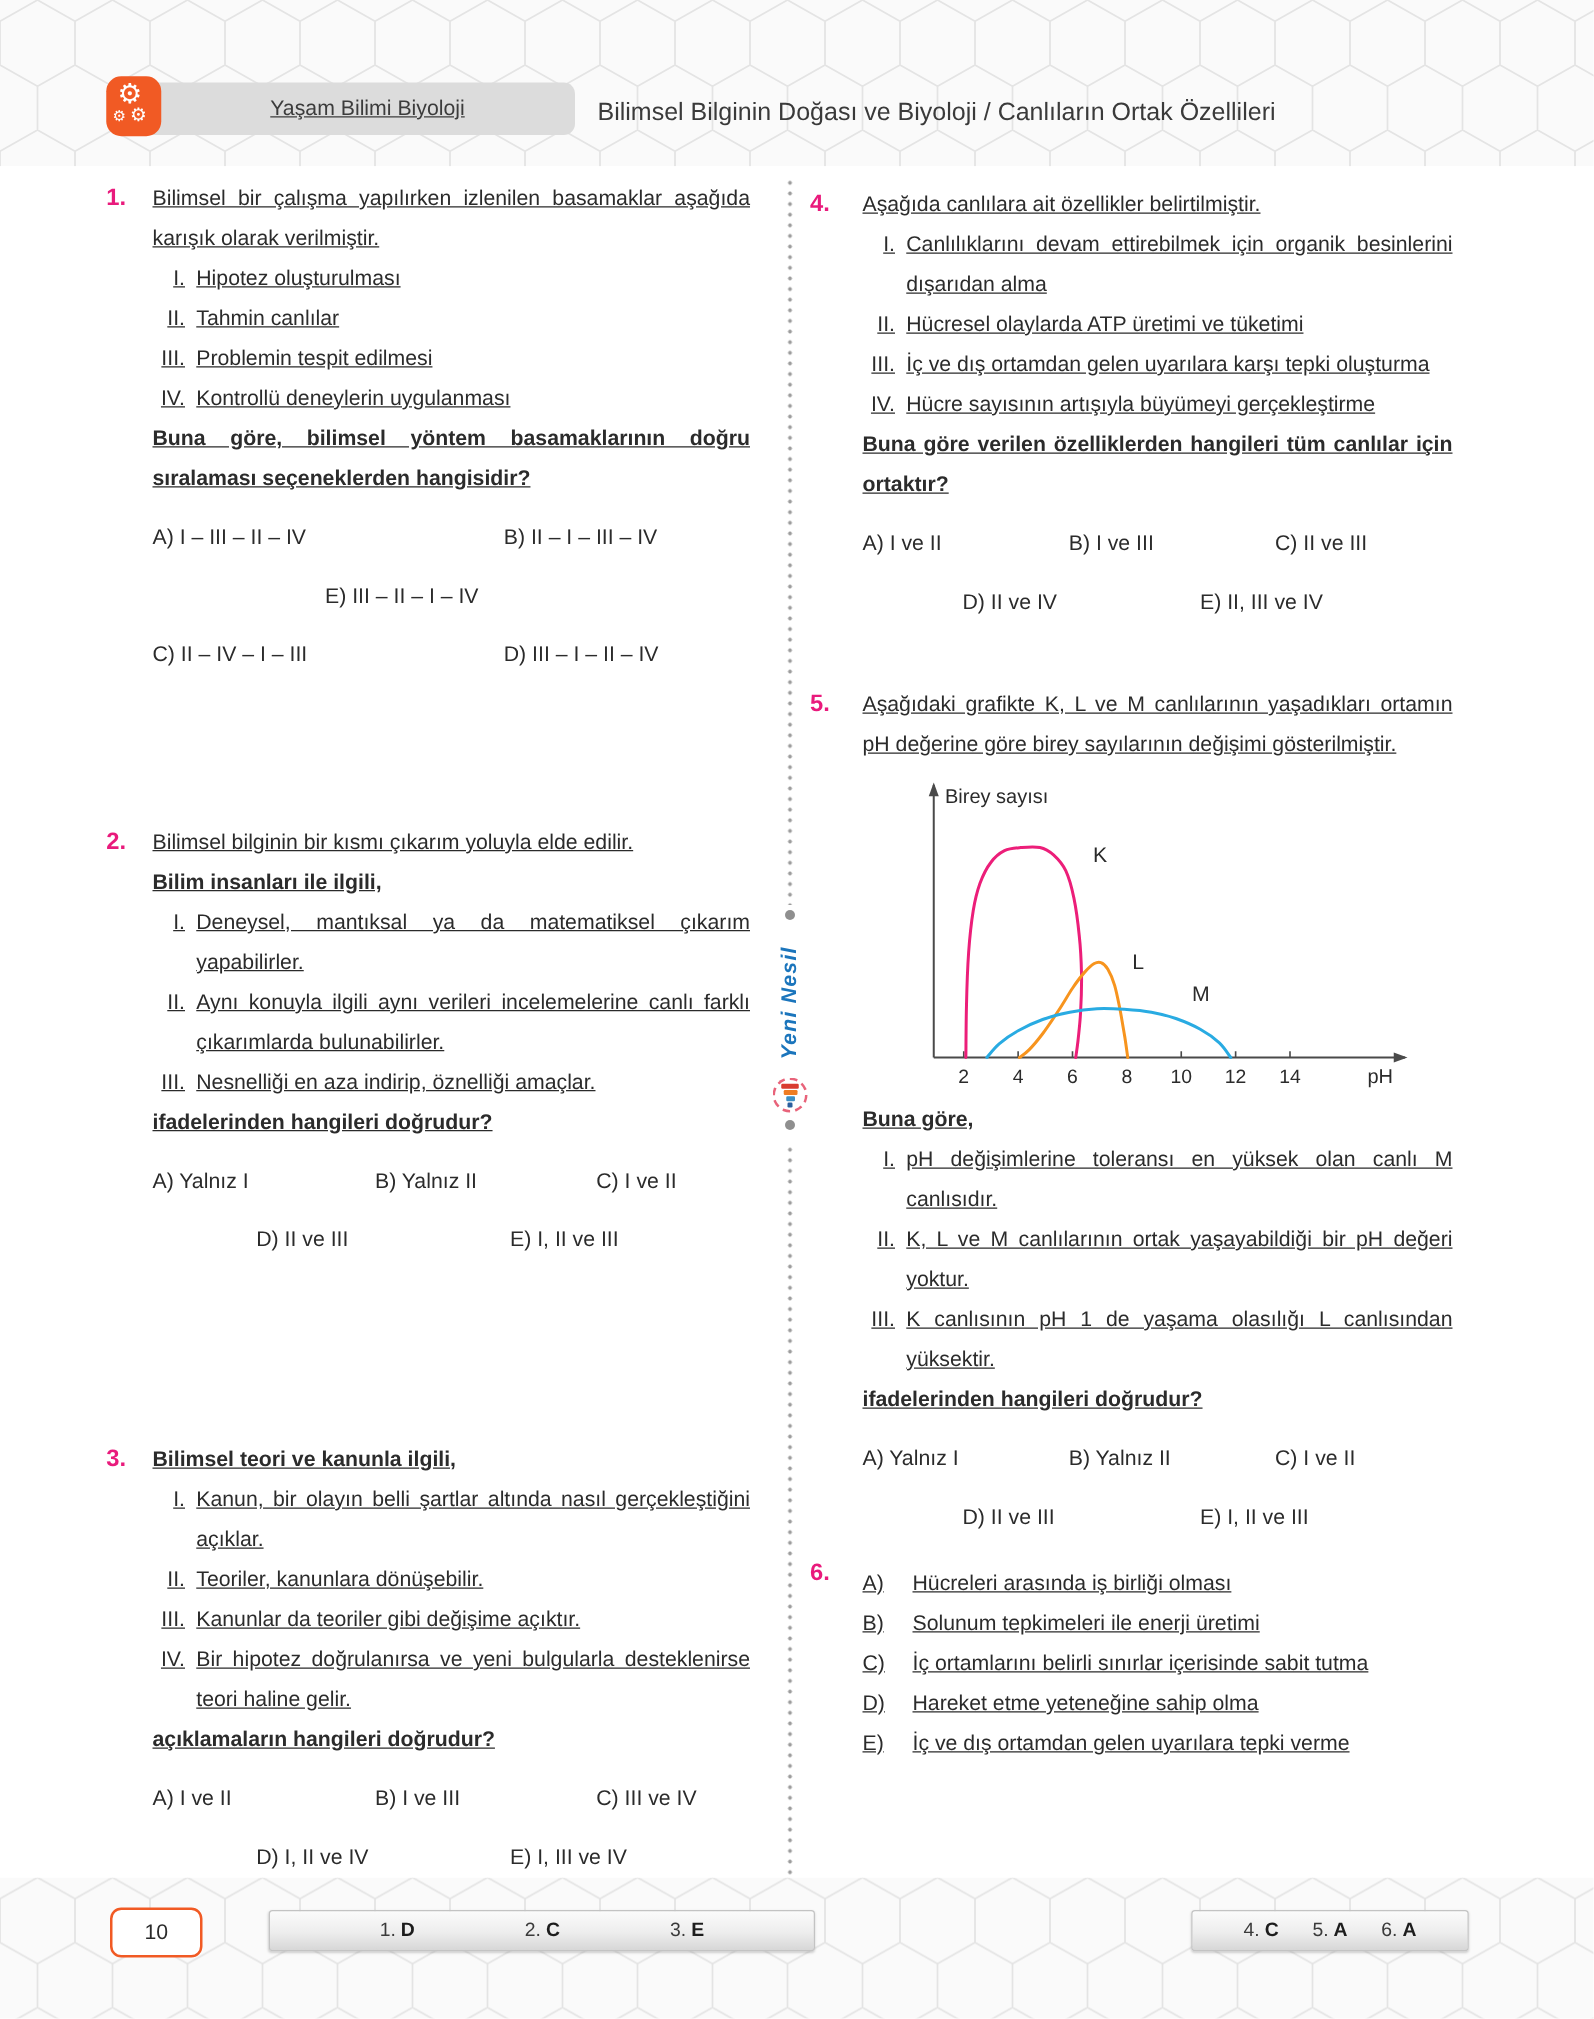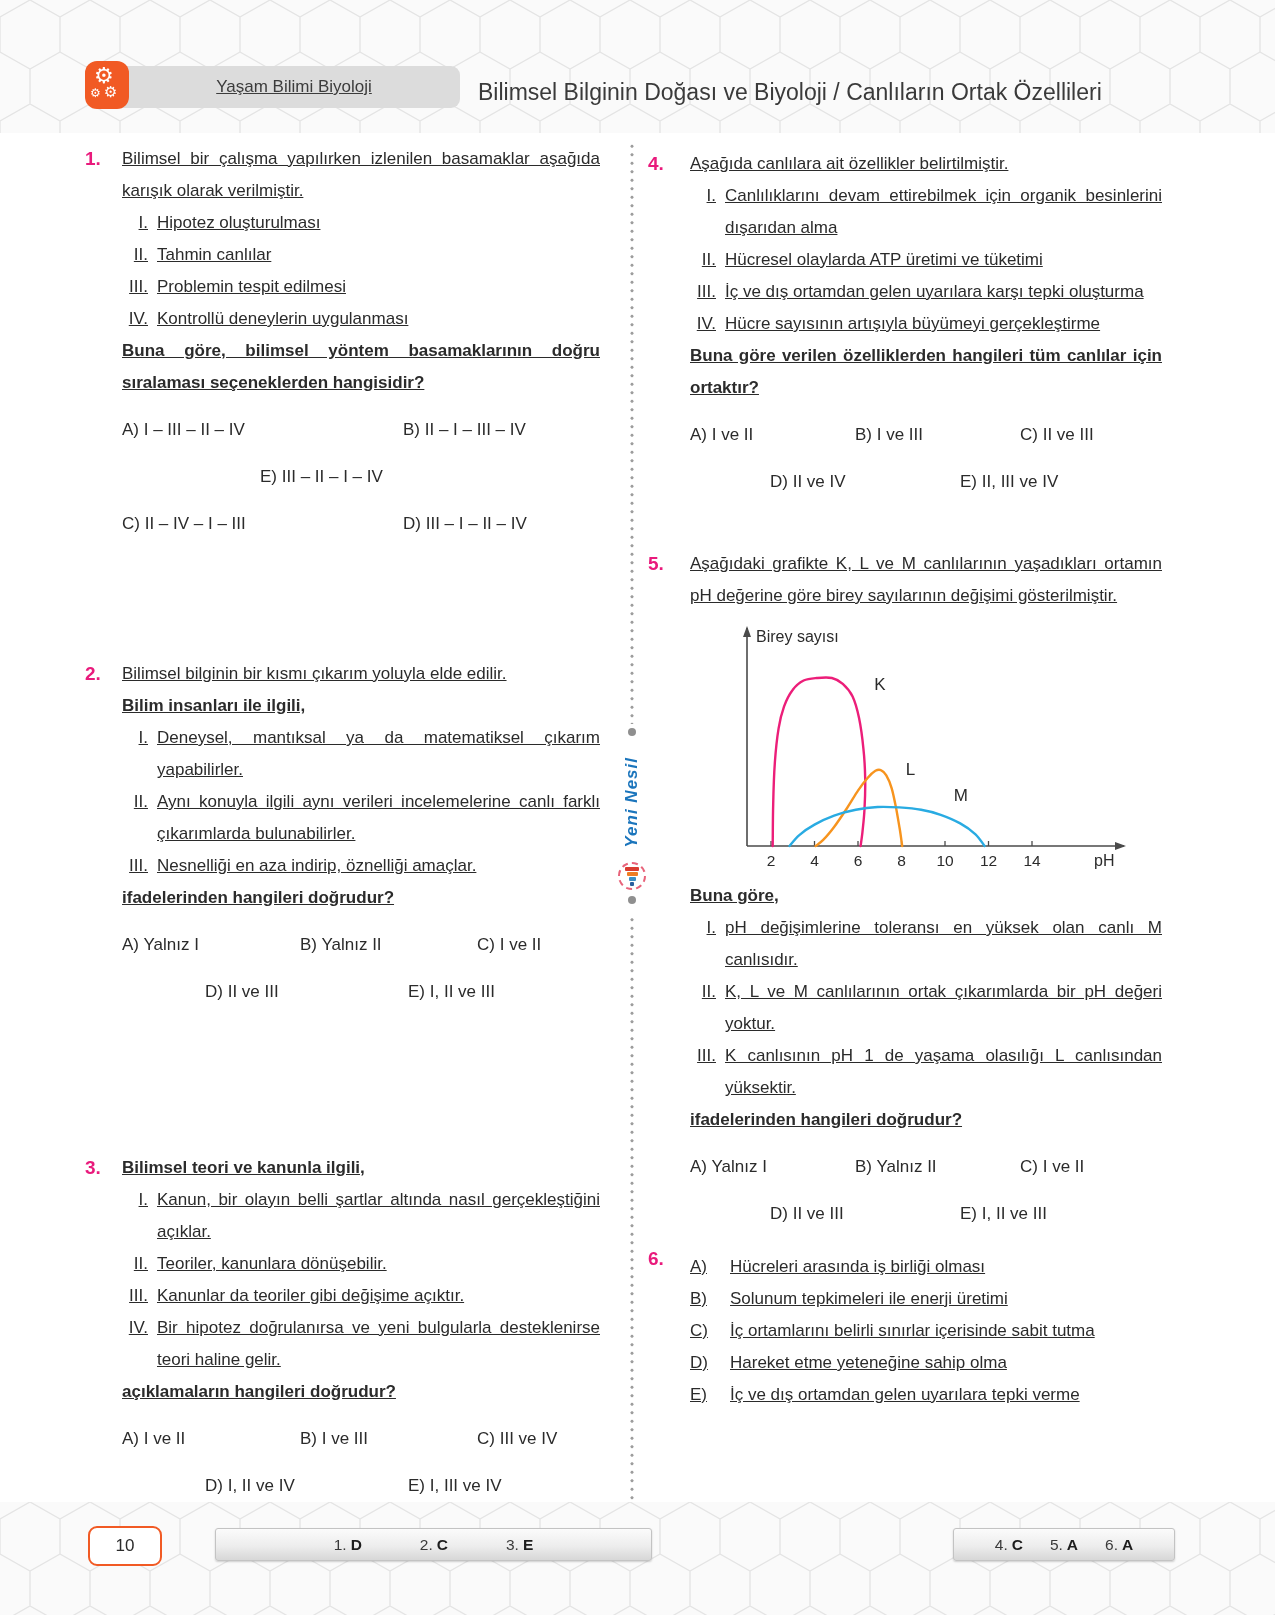--- a/index.html
+++ b/index.html
@@ -15,21 +15,21 @@
   }
   .course-bar span{font-size:17px;color:#3c3c3c;padding-left:40px;text-decoration:underline;}
   .logo-box{
     position:absolute;left:85px;top:61px;width:44px;height:48px;border-radius:12px;
     background:#f15a24;z-index:2;
   }
   .logo-box .gear{position:absolute;color:#ffffff;font-family:"DejaVu Sans",sans-serif;line-height:1;}
   .g1{font-size:22px;left:9px;top:4px;}
   .g2{font-size:12px;left:5px;top:26px;}
   .g3{font-size:15px;left:19px;top:24px;}
-  .topic{position:absolute;left:478px;top:79px;font-size:23px;color:#3a3a3a;white-space:nowrap;}
+  .topic{position:absolute;left:478px;top:79px;font-size:20px;color:#3a3a3a;white-space:nowrap;}
   
   .divider-dots{
     position:absolute;left:630px;top:142px;width:4px;height:1358px;
     background-image:radial-gradient(circle,#9d9d9d 1.4px,rgba(0,0,0,0) 1.8px);
     background-size:4px 8.5px;background-position:center top;background-repeat:repeat-y;
   }
   .brand-block{position:absolute;left:613px;top:724px;width:38px;height:192px;background:#ffffff;}
   .bdot{position:absolute;left:15px;width:8px;height:8px;border-radius:50%;background:#8f8f8f;}
   .brand-text-wrap{position:absolute;left:0;top:22px;width:38px;height:112px;display:flex;align-items:center;justify-content:center;}
   .brand-text{
@@ -67,21 +67,21 @@
     position:absolute;left:88px;top:1526px;width:70px;height:36px;background:#ffffff;
     border:2px solid #f15a24;border-radius:9px;display:flex;align-items:center;justify-content:center;
     font-size:17px;color:#2b2b2b;z-index:2;
   }
   .ansbar{
     position:absolute;top:1528px;height:31px;border-radius:3px;
     background:linear-gradient(to bottom,#fbfbfb,#ededed 55%,#d7d7d7);
     border:1px solid #c3c3c3;box-shadow:0 1px 2px rgba(0,0,0,0.18);
     display:flex;align-items:center;justify-content:center;z-index:2;
   }
-  .ansbar-left{left:215px;width:435px;gap:58px;}
+  .ansbar-left{left:215px;width:435px;gap:88px;}
   .ansbar-right{left:953px;width:220px;gap:27px;}
   .anspair{white-space:nowrap;font-size:15.5px;color:#3a3a3a;}
   .anspair b{color:#1d1d1d;margin-left:4px;}
 </style>
 </head>
 <body>
 
 <svg class="band" style="top:0" width="1275" height="133">
   <defs>
     <pattern id="hx1" width="60" height="104" patternUnits="userSpaceOnUse">
@@ -300,21 +300,21 @@
           <text x="237.70000000000002" y="182.64" font-size="17" fill="#2b2b2b" font-family="Liberation Sans, sans-serif">M</text>
         </svg>
     </div>
     <div class="lead">Buna göre,</div>
     <div class="item">
         <span class="rn">I.</span>
         <span class="itx">pH değişimlerine toleransı en yüksek olan canlı M canlısıdır.</span>
       </div>
     <div class="item">
         <span class="rn">II.</span>
-        <span class="itx">K, L ve M canlılarının ortak çıkarımlarda bir pH değeri yoktur.</span>
+        <span class="itx">K, L ve M canlılarının ortak yaşayabildiği bir pH değeri yoktur.</span>
       </div>
     <div class="item">
         <span class="rn">III.</span>
         <span class="itx">K canlısının pH 1 de yaşama olasılığı L canlısından yüksektir.</span>
       </div>
     <div class="stem">ifadelerinden hangileri doğrudur?</div>
     <div class="opts">
       <div class="oprow">
         <span class="opt" style="left:0"><span>A)</span> <span>Yalnız I</span></span>
         <span class="opt" style="left:165px"><span>B)</span> <span>Yalnız II</span></span>

